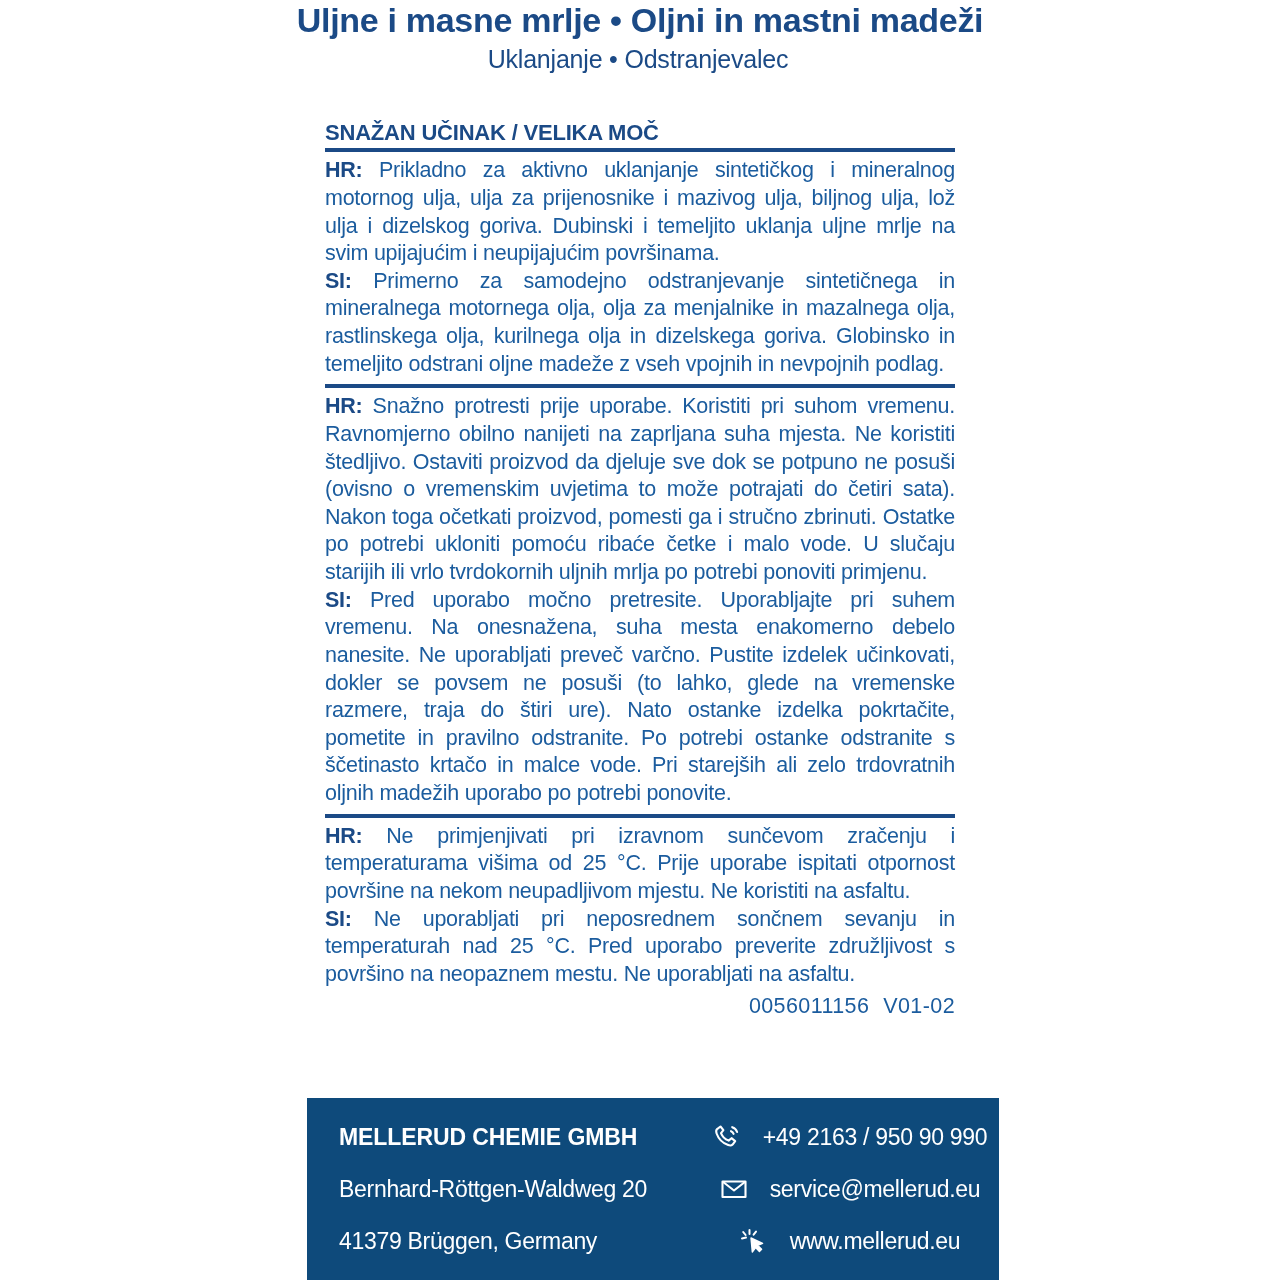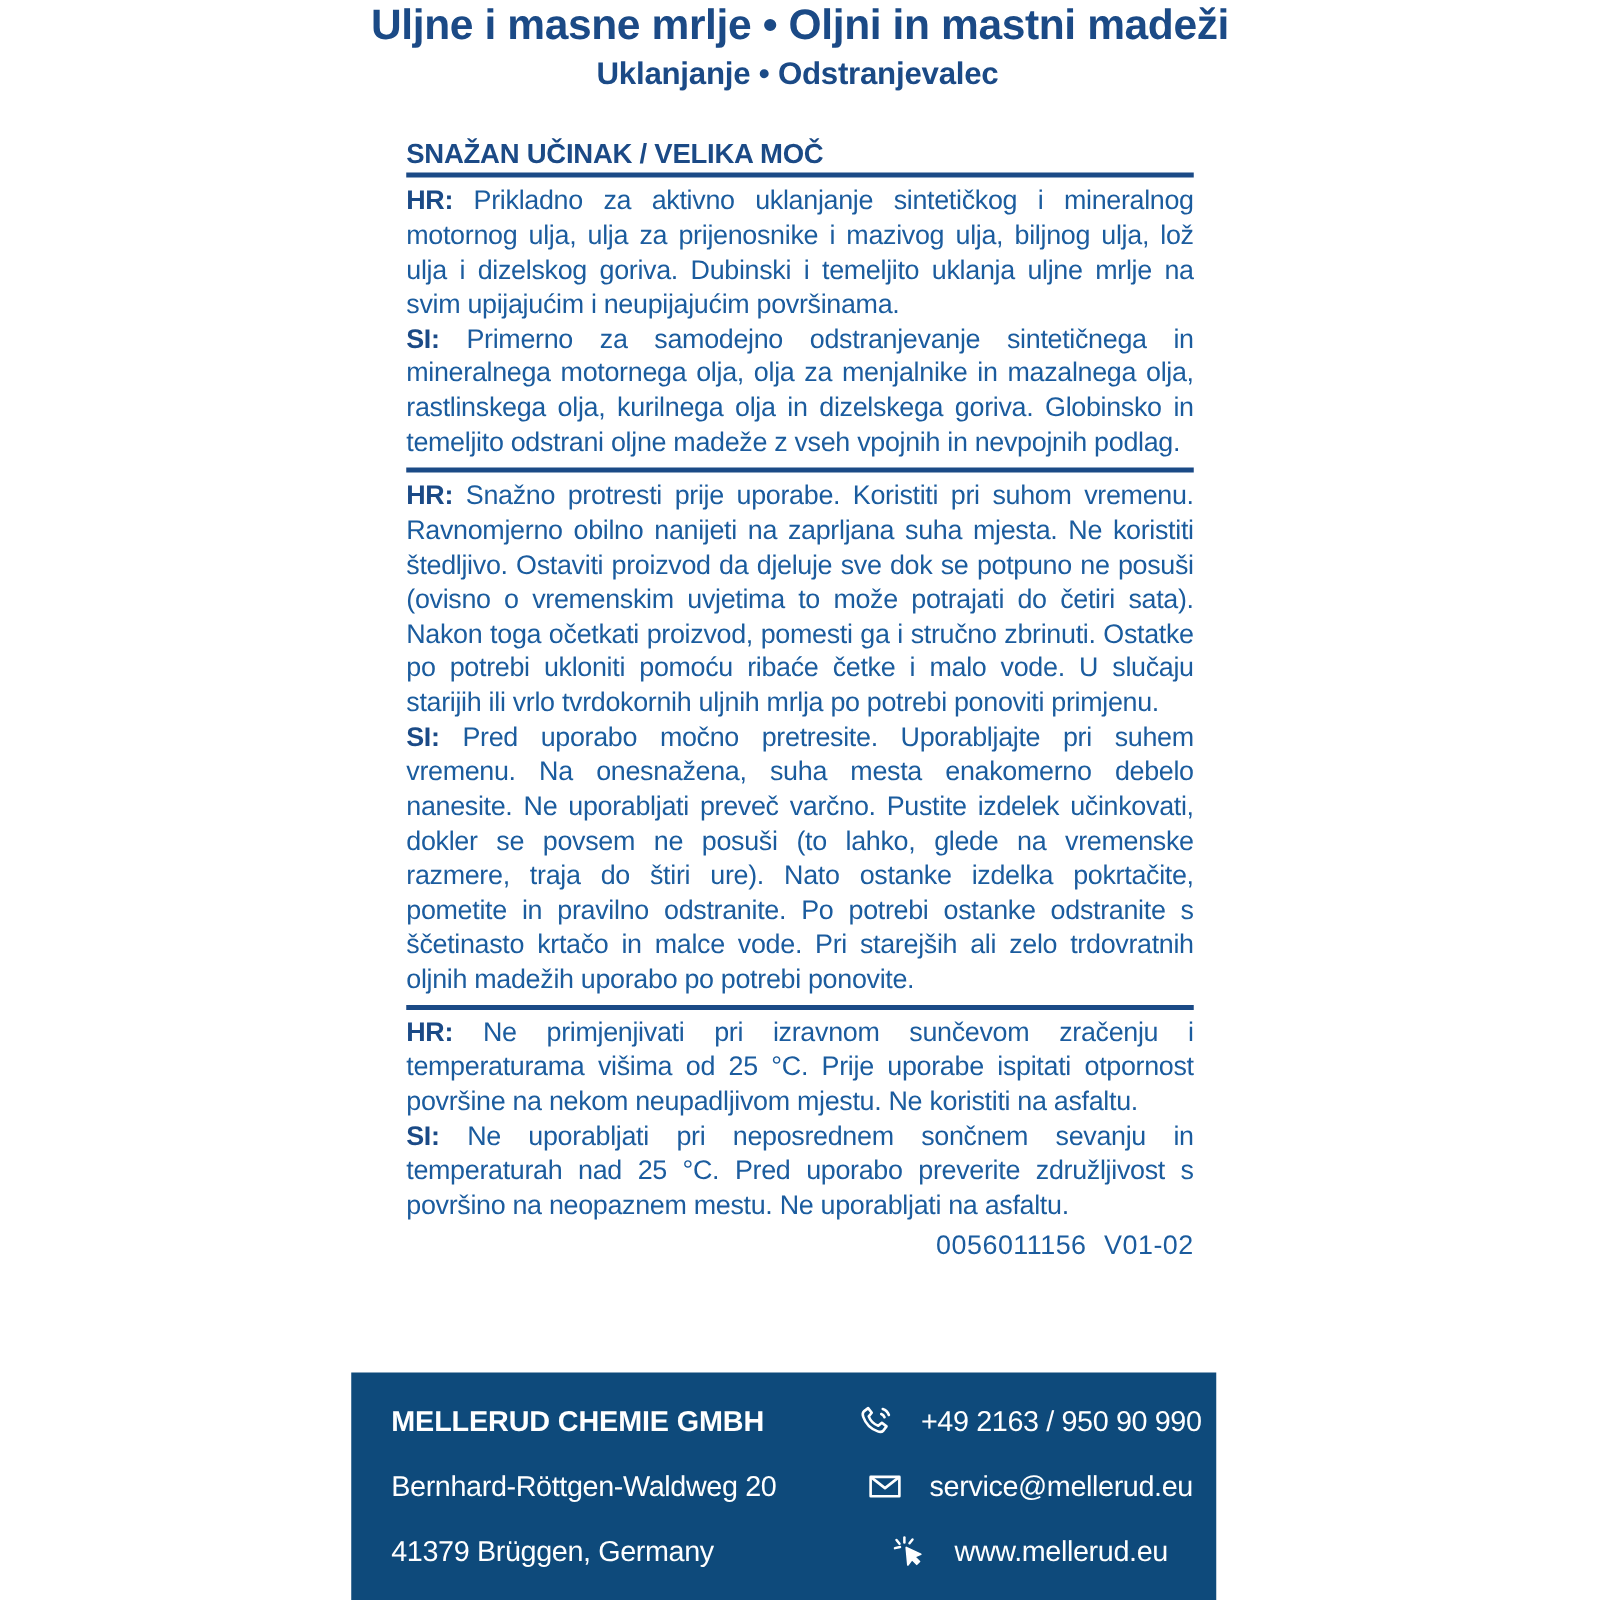--- a/index.html
+++ b/index.html
@@ -29,31 +29,31 @@
     color: #1b4a86;
     font-size: 34px;
     font-weight: bold;
     letter-spacing: -0.3px;
     line-height: 1.18;
     margin: 0;
   }
   .subtitle {
     color: #1b4a86;
     font-size: 25px;
-    font-weight: bold;
+    font-weight: normal;
     letter-spacing: -0.2px;
     line-height: 1.2;
     margin: 4px 4px 0 0;
   }
 
   
   .content {
     position: absolute;
     left: 325px;
-    top: 110px;
+    top: 120px;
     width: 630px;
   }
 
   .section-heading {
     color: #1b4a86;
     font-size: 22px;
     font-weight: bold;
     letter-spacing: -0.2px;
     line-height: 1.15;
     margin: 0;
@@ -97,21 +97,21 @@
     margin-top: 6px;
   }
   .code-line .code-sep {
     display: inline-block;
     width: 14px;
   }
 
   
   .footer {
     position: absolute;
-    left: 281px;
+    left: 307px;
     top: 1098px;
     width: 692px;
     height: 182px;
     background: #0e4a7b;
     box-sizing: border-box;
     display: flex;
     align-items: center;
     padding: 0 0 0 32px;
   }
   .footer-col {

